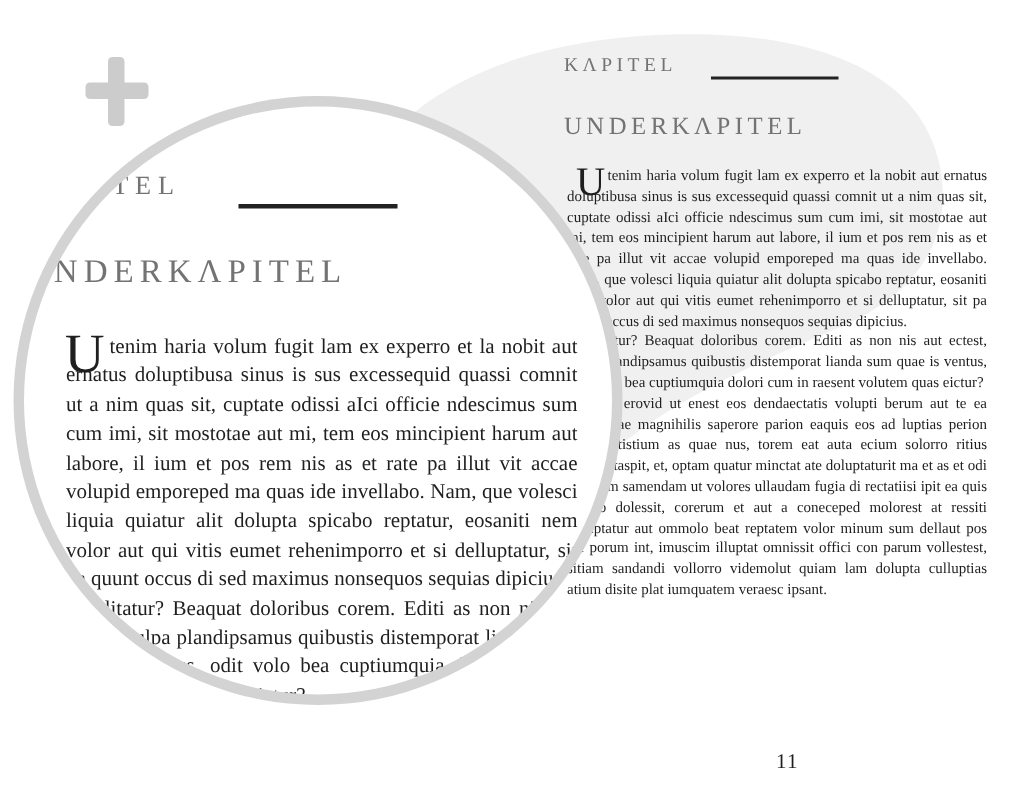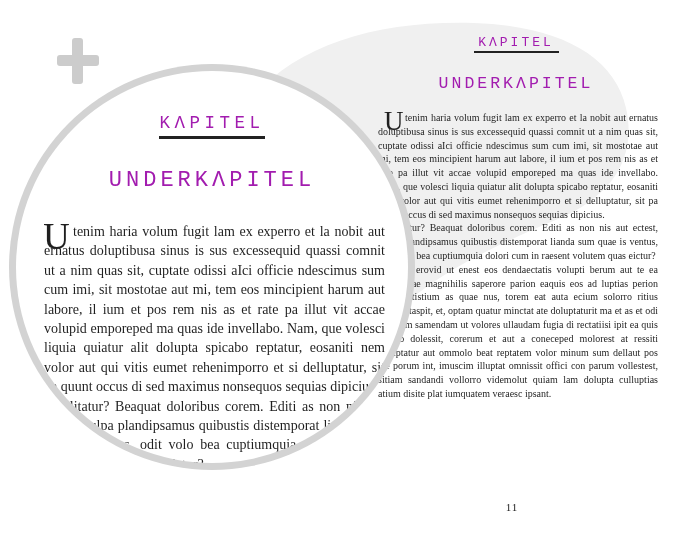--- a/index.html
+++ b/index.html
@@ -11,35 +11,35 @@
     color:#1f1f1f;
   }
   
   .beam { position:absolute; left:0; top:0; width:680px; height:539px; z-index:1; }
   
   .plus { position:absolute; left:57px; top:38px; width:42px; height:46px; z-index:2; }
   .plus .h { position:absolute; left:0; top:17px; width:42px; height:11px; background:#cccccc; border-radius:3px; }
   .plus .v { position:absolute; left:15px; top:0; width:11px; height:46px; background:#cccccc; border-radius:3px; }
   
   .heading-sans {
-    font-family:Liberation Mono, monospace;
-    color:#a21caf; text-align:center; white-space:nowrap;
+    font-family:Liberation Serif, serif;
+    color:#737373; text-align:left; white-space:nowrap;
   }
   .page-chapter    { position:absolute; left:376px; top:35px;  width:280px; font-size:13px;  letter-spacing:3px;   z-index:3; }
   .page-underline  { position:absolute; left:474px; top:51px;  width:85px;  height:2px; background:#222222; z-index:3; }
   .page-subchapter { position:absolute; left:376px; top:74px;  width:280px; font-size:16.5px; letter-spacing:3px; z-index:3; }
   .page-body {
     position:absolute; left:378px; top:111px; width:280px; height:392px;
     font-size:10px; line-height:13.8px; text-align:justify; z-index:3; overflow:hidden;
   }
   .page-body p { margin:0; text-indent:8px; }
   .page-body p.first { text-indent:27px; }
   .dropcap { position:absolute; line-height:1; font-family:"Liberation Serif","DejaVu Serif",serif; color:#1f1f1f; }
   .page-dropcap { left:6px; top:-3px; font-size:27px; }
-  .page-number { position:absolute; left:372px; top:501px; width:280px; font-size:11px; text-align:center; letter-spacing:1px; z-index:3; }
+  .page-number { position:absolute; left:385px; top:501px; width:280px; font-size:14px; text-align:center; letter-spacing:1px; z-index:3; }
   
   .magnifier {
     position:absolute; left:16px; top:71px; width:392px; height:392px;
     background:#ffffff; border-radius:50%;
     box-shadow:0 0 0 7px #d3d3d3;
     overflow:hidden; z-index:4;
   }
   .mag-chapter    { position:absolute; left:0;    top:42px;  width:392px; font-size:17.5px; letter-spacing:4.5px; }
   .mag-underline  { position:absolute; left:143px; top:65px; width:106px; height:2.5px; background:#222222; }
   .mag-subchapter { position:absolute; left:0;    top:97px;  width:392px; font-size:22px; letter-spacing:4px; }

